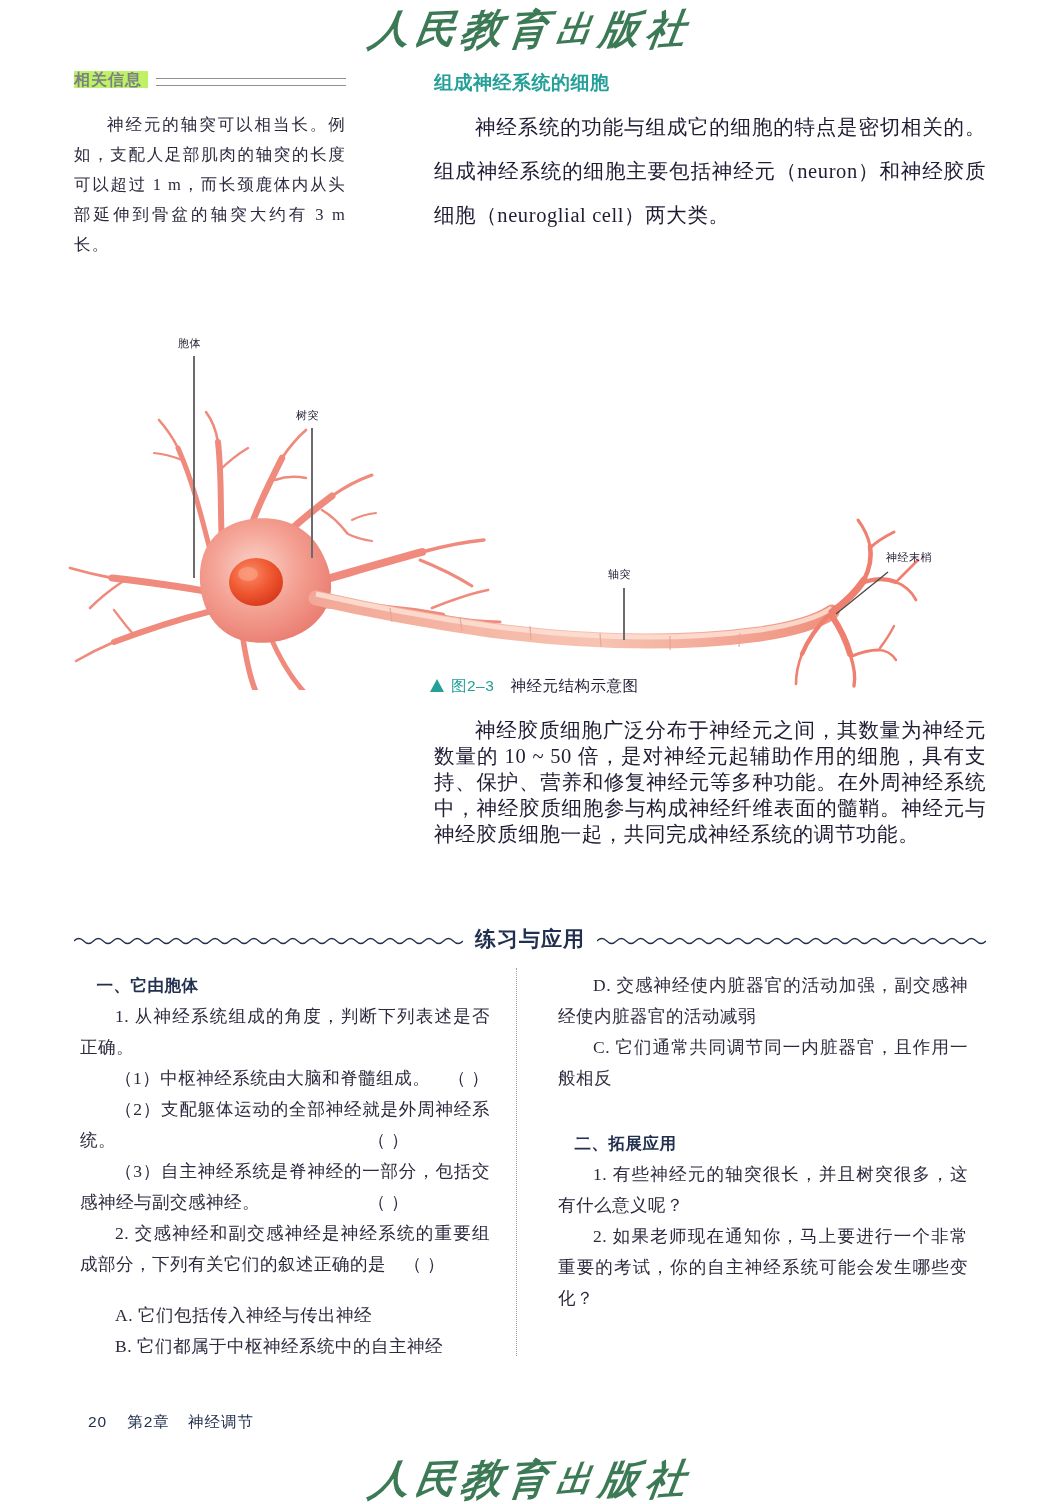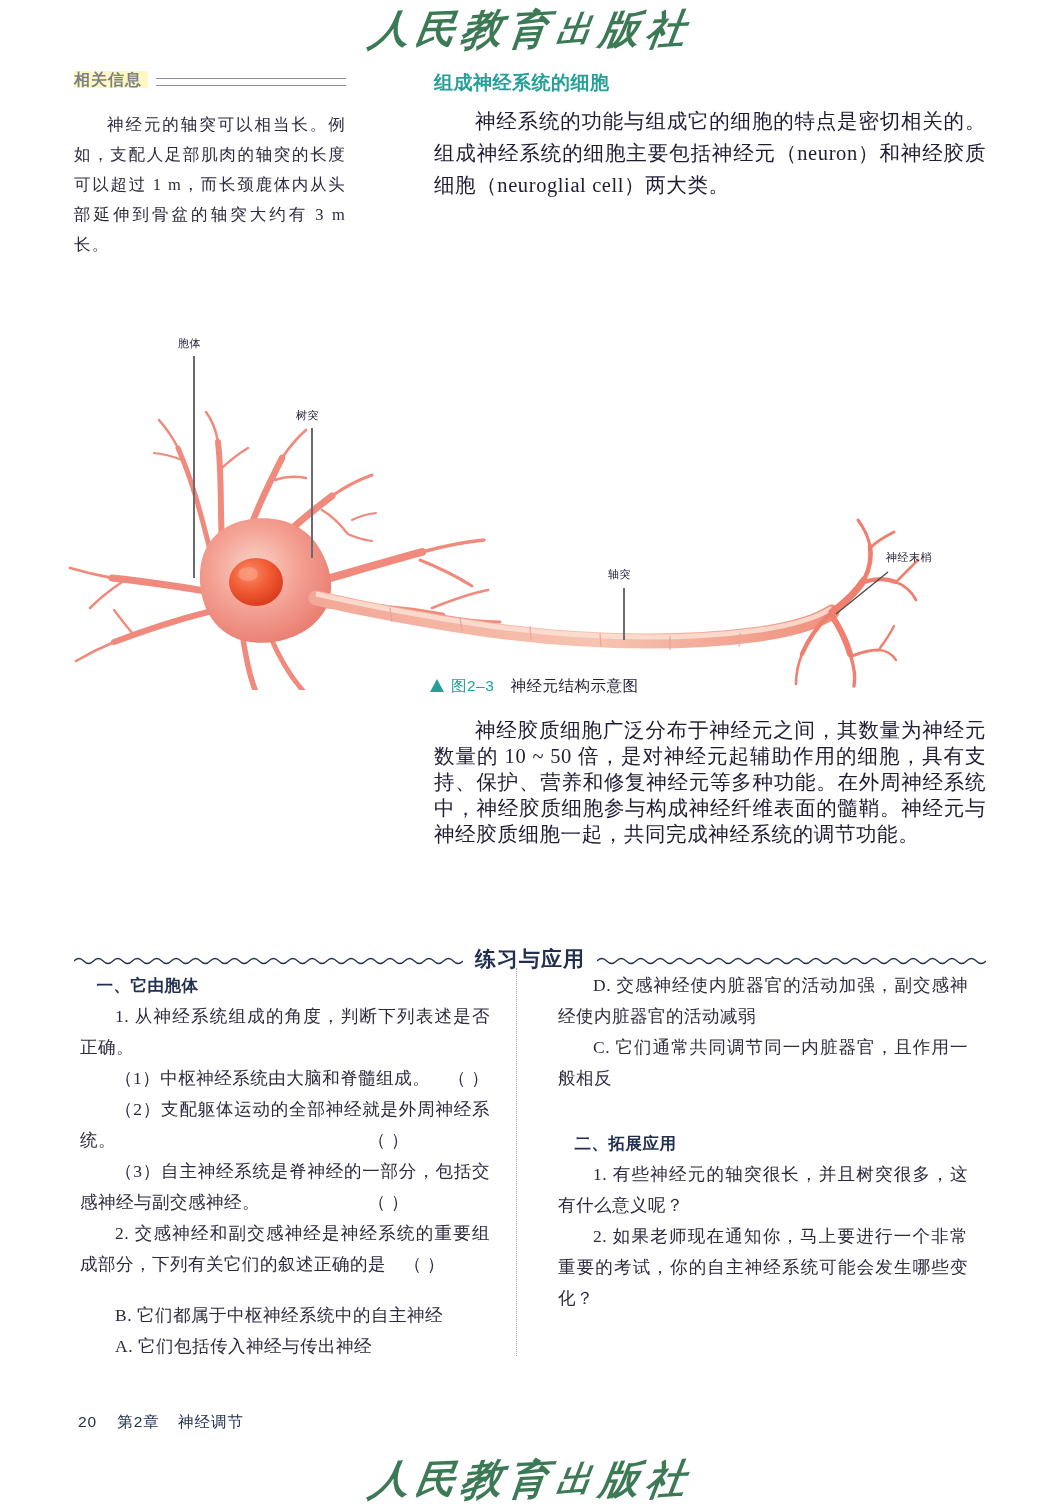--- a/index.html
+++ b/index.html
@@ -56,21 +56,21 @@
     height: 26px;
   }
   .sidebar-head-label {
     font-family: "Liberation Sans", sans-serif;
     font-weight: bold;
     font-size: 16px;
     color: #7b7f87;
     letter-spacing: 1px;
     position: relative;
     z-index: 2;
-    background: #fef9c3;
+    background: #bef264;
     padding-right: 6px;
   }
   .sidebar-rule {
     position: absolute;
     left: 82px;
     right: 0;
     top: 8px;
     height: 6px;
     border-top: 1.5px solid #8d9097;
     border-bottom: 1.5px solid #8d9097;
@@ -97,21 +97,21 @@
     font-family: "Liberation Sans", sans-serif;
     font-weight: bold;
     font-size: 19px;
     color: #24a098;
     letter-spacing: 0.5px;
     margin-bottom: 9px;
   }
   .body-p {
     font-family: "Liberation Serif", serif;
     font-size: 20.5px;
-    line-height: 32px;
+    line-height: 44px;
     color: #1f1c33;
     text-align: justify;
     text-indent: 2em;
     letter-spacing: 0.6px;
   }
   .body-p + .body-p { margin-top: 0; }
 
   
   .glial-p {
     position: absolute;
@@ -171,21 +171,20 @@
   
   .divider {
     position: absolute;
     left: 74px;
     top: 922px;
     width: 912px;
     height: 34px;
     display: flex;
     align-items: center;
     gap: 12px;
-    margin-top: 20px;
   }
   .wave {
     flex: 1 1 auto;
     height: 12px;
     overflow: hidden;
   }
   .divider-title {
     font-family: "Liberation Sans", sans-serif;
     font-weight: bold;
     font-size: 21px;
@@ -234,21 +233,21 @@
   .footer {
     position: absolute;
     left: 78px;
     top: 1412px;
     font-family: "Liberation Sans", sans-serif;
     font-size: 15.5px;
     color: #22304f;
     letter-spacing: 1px;
     white-space: nowrap;
   }
-  .footer .pg { margin-right: 20px; }
+  .footer .pg { margin-right: 20px; margin-left: 10px; }
   .footer .ch { margin-right: 18px; }
 </style>
 </head>
 <body>
 
 <div class="page">
 
   <div class="watermark top">
     <span class="wm-1">人</span><span class="wm-2">民</span><span class="wm-3">教</span><span class="wm-4">育</span><span class="wm-5">出</span><span class="wm-6">版</span><span class="wm-7">社</span>
   </div>
@@ -400,22 +399,22 @@
   <div class="ex-rule"></div>
 
   <div class="ex-col ex-left">
     <div class="ex-h">一、它由胞体</div>
     <div class="ex-item">1. 从神经系统组成的角度，判断下列表述是否正确。</div>
     <div class="ex-item">（1）中枢神经系统由大脑和脊髓组成。　（  ）</div>
     <div class="ex-item">（2）支配躯体运动的全部神经就是外周神经系统。　　　　　　　　　　　　　　（  ）</div>
     <div class="ex-item">（3）自主神经系统是脊神经的一部分，包括交感神经与副交感神经。　　　　　　（  ）</div>
     <div class="ex-item">2. 交感神经和副交感神经是神经系统的重要组成部分，下列有关它们的叙述正确的是　（  ）</div>
     <div class="ex-gap"></div>
+    <div class="ex-item">A. 它们包括传入神经与传出神经</div>
     <div class="ex-item">B. 它们都属于中枢神经系统中的自主神经</div>
-    <div class="ex-item">A. 它们包括传入神经与传出神经</div>
   </div>
 
   <div class="ex-col ex-right">
     <div class="ex-item">D. 交感神经使内脏器官的活动加强，副交感神经使内脏器官的活动减弱</div>
     <div class="ex-item">C. 它们通常共同调节同一内脏器官，且作用一般相反</div>
     <div class="ex-spacer"></div>
     <div class="ex-h">二、拓展应用</div>
     <div class="ex-item">1. 有些神经元的轴突很长，并且树突很多，这有什么意义呢？</div>
     <div class="ex-item">2. 如果老师现在通知你，马上要进行一个非常重要的考试，你的自主神经系统可能会发生哪些变化？</div>
   </div>

